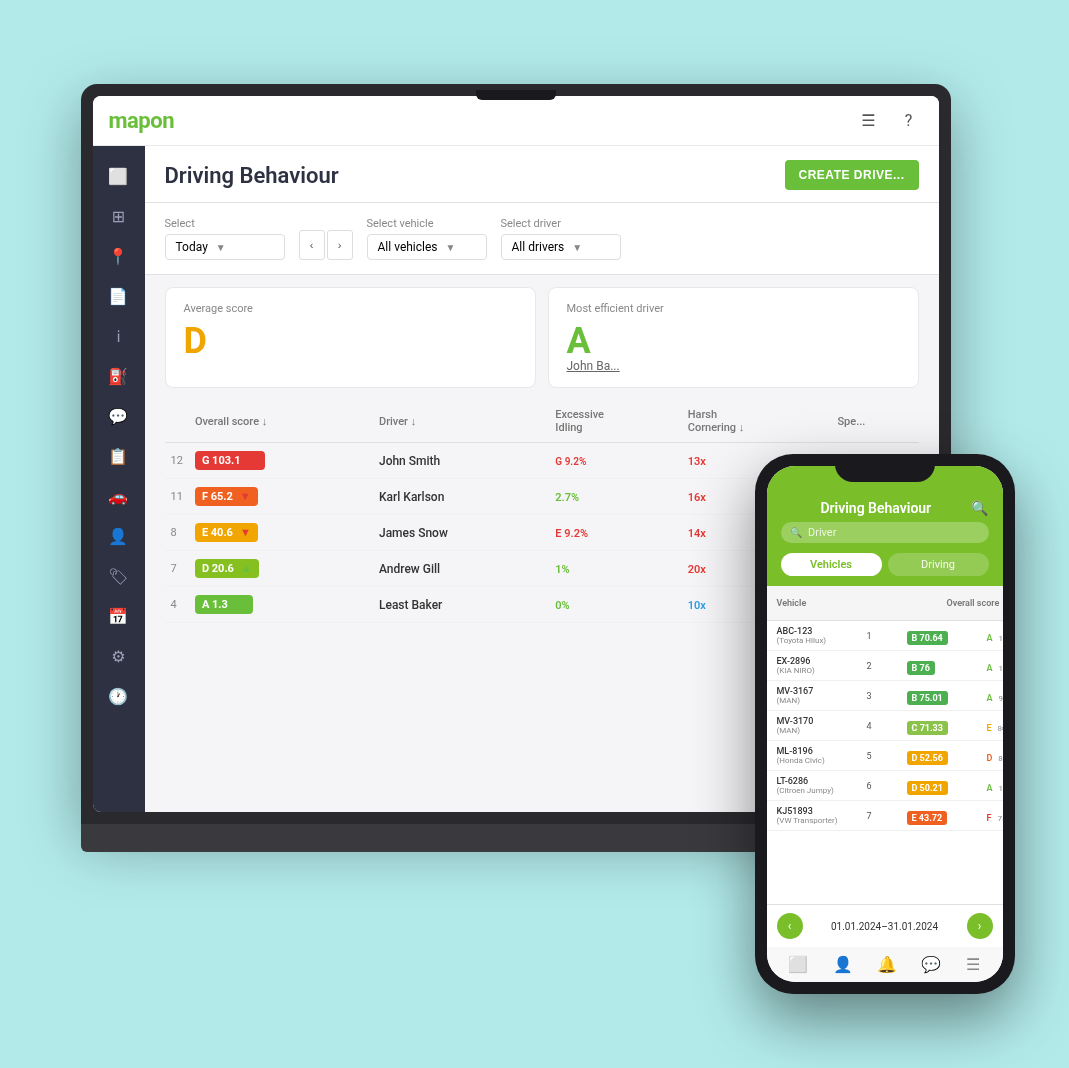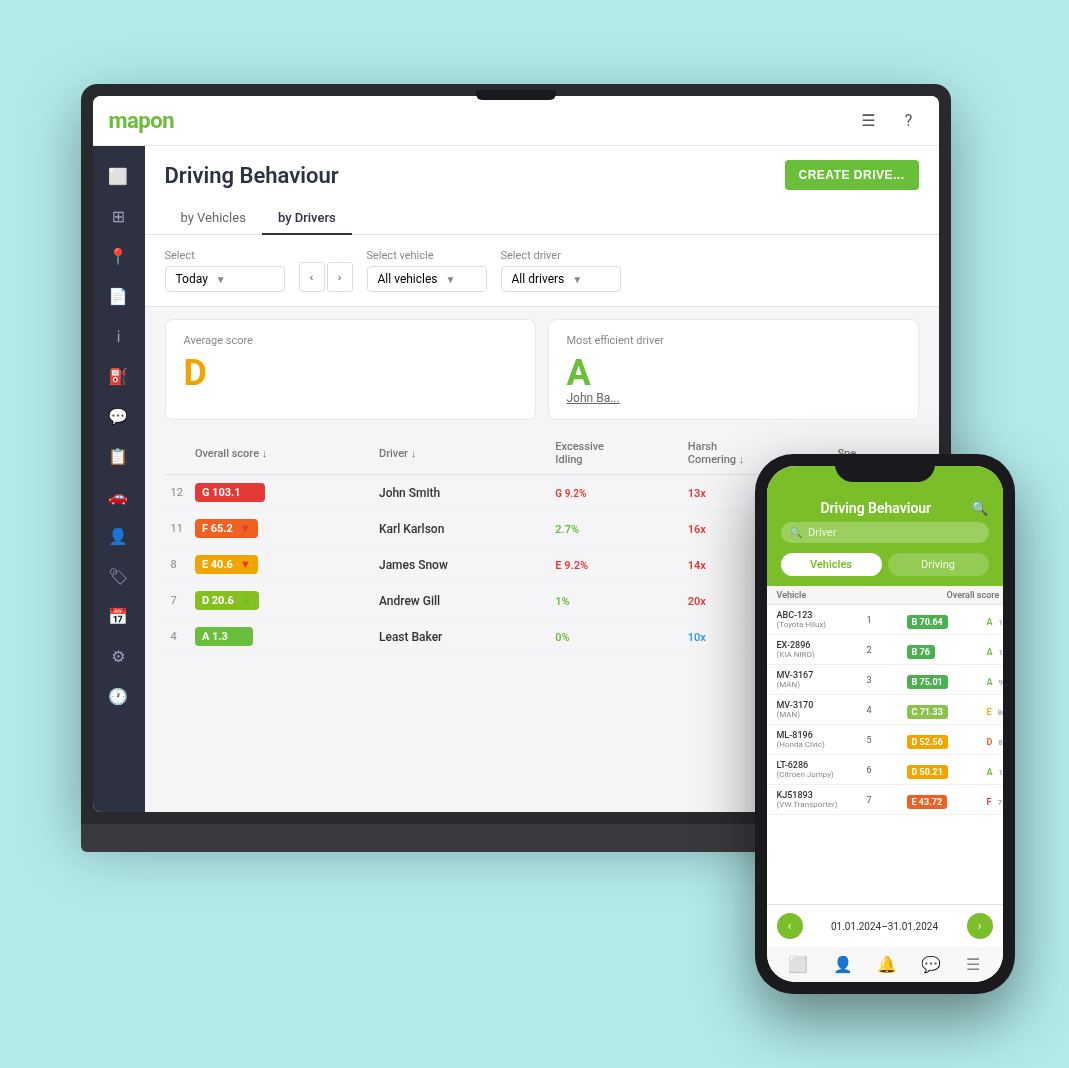--- a/index.html
+++ b/index.html
@@ -424,21 +424,21 @@
       font-weight: 600;
     }
     .phone-tab.inactive {
       color: rgba(255,255,255,0.9);
       background: rgba(255,255,255,0.2);
     }
 
     .phone-table-header {
       display: grid;
       grid-template-columns: 90px 80px 70px 50px;
-      padding: 4px 10px;
+      padding: 12px 10px;
       background: #f5f5f5;
       font-size: 9px;
       color: #777;
       font-weight: 600;
       border-bottom: 1px solid #e0e0e0;
     }
 
     .phone-table-body {
       flex: 1;
       overflow: hidden;
@@ -561,24 +561,20 @@
             <div class="sidebar-icon">⚙</div>
             <div class="sidebar-icon">🕐</div>
           </div>
 
           <div class="main-content">
 
             <div class="content-header">
               <div class="content-title-row">
                 <div class="page-title">Driving Behaviour</div>
                 <button class="create-btn">CREATE DRIVE...</button>
-              </div>
-              <div class="tabs">
-                <div class="tab">by Vehicles</div>
-                <div class="tab active">by Drivers</div>
               </div>
             </div>
 
             <div class="filters-row">
               <div class="filter-group">
                 <span class="filter-label">Select</span>
                 <div class="filter-select">
                   <span>Today</span>
                   <span class="arrow">▼</span>
                 </div>

